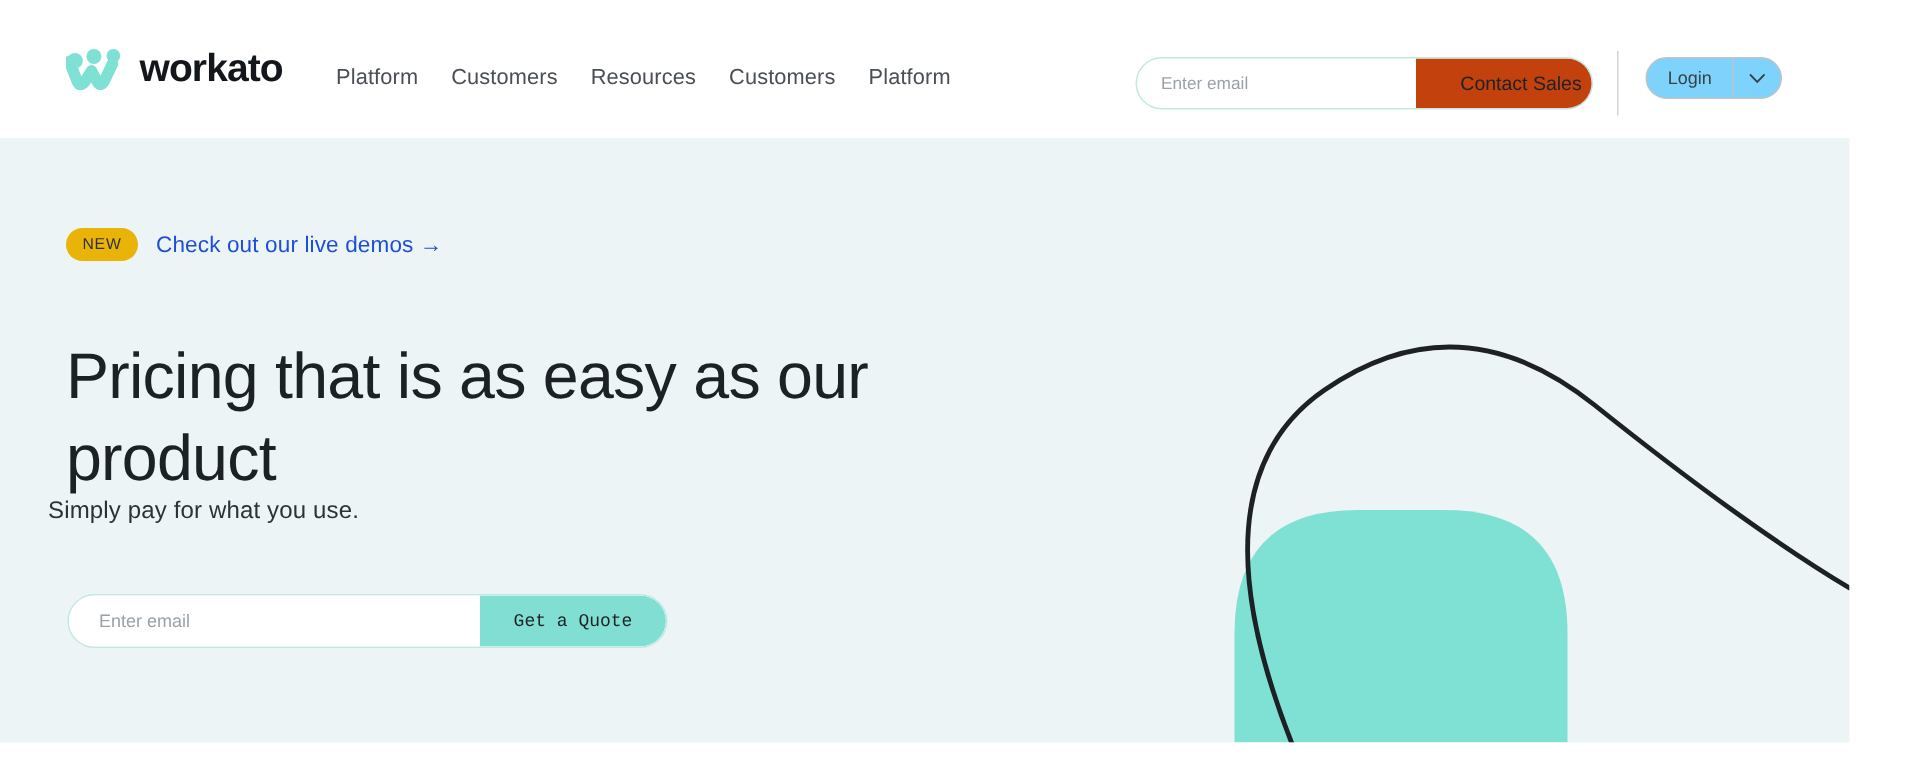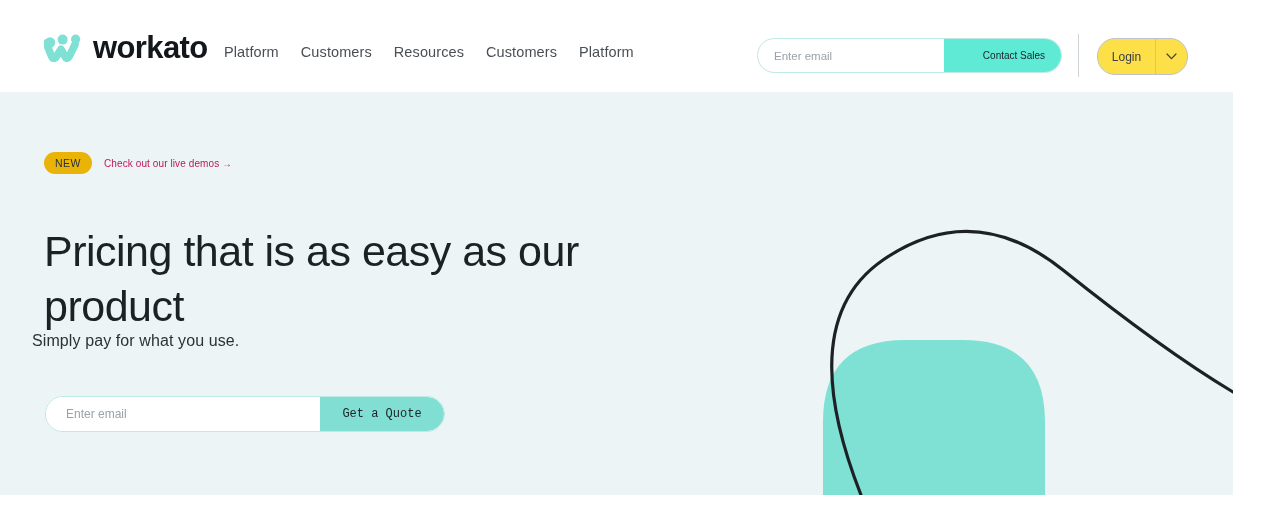--- a/index.html
+++ b/index.html
@@ -33,21 +33,21 @@
   .logo-wrap {
     position: absolute;
     left: 44px;
     top: 30px;
     display: flex;
     align-items: center;
     gap: 9px;
   }
   .logo-mark { width: 40px; height: 28px; display: block; }
   .logo-text {
-    font-size: 31px;
+    font-size: 26px;
     font-weight: 700;
     letter-spacing: -0.6px;
     color: #13171c;
   }
 
   .nav {
     position: absolute;
     left: 224px;
     top: 44px;
     display: flex;
@@ -82,46 +82,46 @@
     background: transparent;
     padding: 0 16px;
     font-family: "Liberation Sans", sans-serif;
     font-size: 11.5px;
     color: #3b4046;
   }
   .hdr-input::placeholder { color: #9aa1a8; }
   .hdr-btn {
     flex: 0 0 140px;
     border: 0;
-    background: #5eead4;
+    background: #c2410c;
     color: #1d2328;
     font-family: "Liberation Sans", sans-serif;
-    font-size: 10px;
+    font-size: 13px;
     cursor: pointer;
     border-radius: 0 18px 18px 0;
   }
 
   .hdr-divider {
     position: absolute;
     left: 1078px;
     top: 34px;
     width: 1px;
     height: 43px;
     background: #cfd4d8;
   }
 
   .login-group {
     position: absolute;
     left: 1097px;
     top: 38px;
     width: 91px;
-    height: 37px;
+    height: 28px;
     border: 1px solid #bdc3c9;
     border-radius: 18px;
-    background: #fde047;
+    background: #7dd3fc;
     display: flex;
     align-items: center;
     overflow: hidden;
   }
   .login-btn {
     flex: 1 1 auto;
     height: 100%;
     border: 0;
     background: transparent;
     font-family: "Liberation Sans", sans-serif;
@@ -164,22 +164,22 @@
   }
   .badge-new {
     background: #eab308;
     color: #2b3238;
     font-size: 10.5px;
     letter-spacing: 0.5px;
     padding: 5px 11px;
     border-radius: 11px;
   }
   .badge-text {
-    font-size: 10px;
-    color: #be185d;
+    font-size: 15px;
+    color: #1d4ed8;
     letter-spacing: 0.1px;
   }
 
   .hero-title {
     position: absolute;
     left: 44px;
     top: 118px;
     width: 560px;
     font-size: 43px;
     line-height: 1.28;

